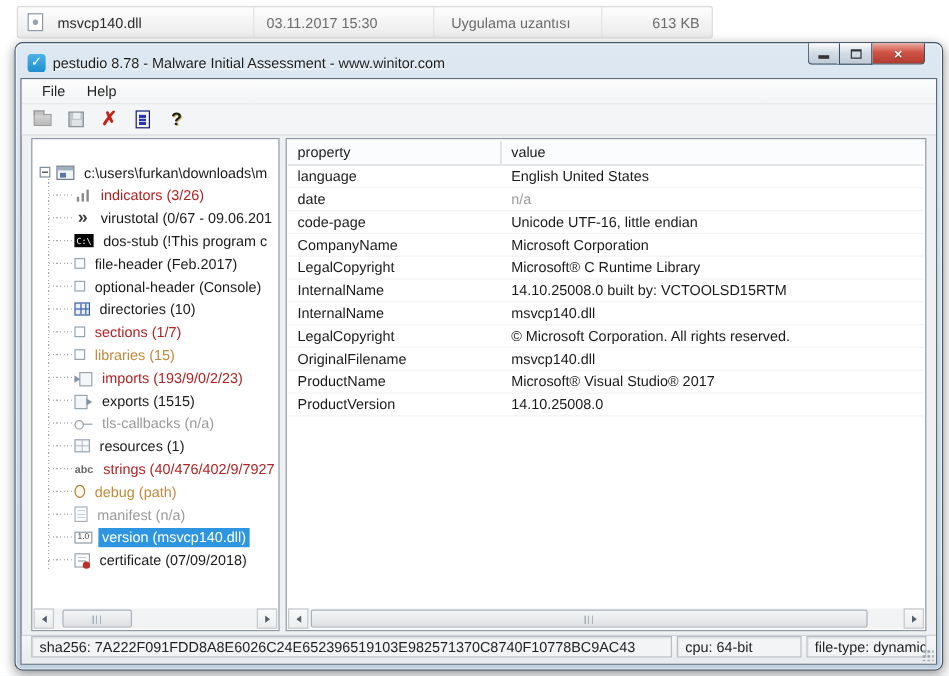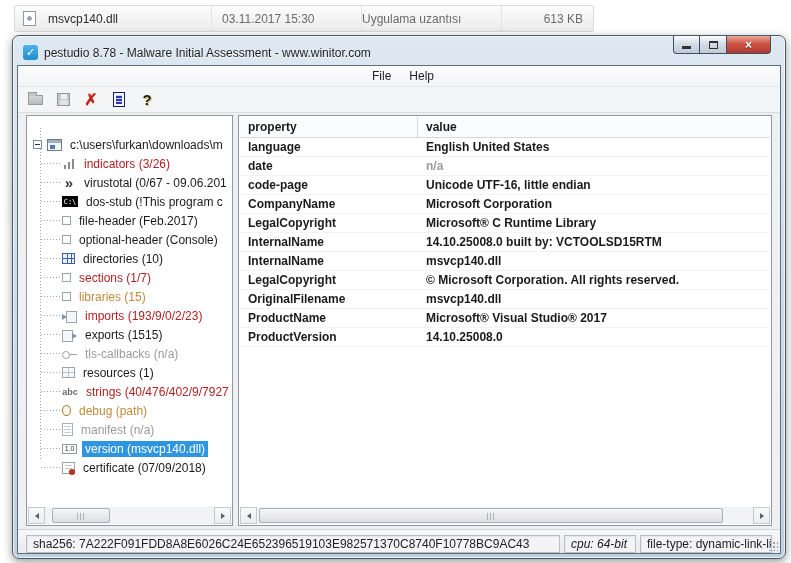--- a/index.html
+++ b/index.html
@@ -13,21 +13,21 @@
   .file-row {
     position:absolute; left:14px; top:5px; width:580px; height:27px;
     display:flex; align-items:center;
     background:linear-gradient(#fdfdfd,#ebebeb);
     border:1px solid #d9d9d9; border-radius:2px;
     color:#6b6b6b;
   }
   .file-row .fname { color:#2b2b2b; flex:1; padding-left:6px; }
   .file-row .fcol  { border-left:1px solid #e3e3e3; height:100%; display:flex; align-items:center; }
   .file-row .fdate { width:150px; padding-left:10px; }
-  .file-row .ftype { width:140px; }
+  .file-row .ftype { width:140px; padding-left:14px; }
   .file-row .fsize { width:92px; justify-content:flex-end; padding-right:10px; }
   .dll-icon { width:13px; height:15px; background:#fff; border:1px solid #8d99a5; margin:0 6px 0 8px; position:relative; flex:none; }
   .dll-icon::after { content:""; position:absolute; left:2px; top:3px; width:7px; height:7px;
     background:radial-gradient(circle at 50% 50%, #9aa4ae 2px, transparent 2.6px); }
 
   
   .window {
     position:absolute; left:12px; top:35px; width:774px; height:524px;
     border:1px solid #49586a; border-radius:7px; padding:4px;
     background:linear-gradient(#dde8f2,#bfd0e0);
@@ -49,47 +49,47 @@
     background:linear-gradient(#f0b0a4,#d披 0) ; background:linear-gradient(#eba99d,#cf5347 45%,#b03a2e);
     color:#fff; font-weight:bold; font-size:12px; text-shadow:0 1px 1px rgba(0,0,0,.5); }
   .glyph-min { width:9px; height:3px; background:#333; margin-top:6px; }
   .glyph-max { width:9px; height:8px; border:1px solid #333; border-top:2px solid #333; background:transparent; }
 
   .client {
     height:calc(100% - 25px); background:#eef0f2; border:1px solid #5f6e7d;
     display:flex; flex-direction:column; overflow:hidden;
   }
   .menubar { height:21px; background:linear-gradient(#fcfcfc,#f2f4f6); border-bottom:1px solid #e4e6e8;
-    display:flex; align-items:center; padding-left:8px;justify-content:center; }
+    display:flex; align-items:center; padding-left:8px; }
   .menu-item { padding:2px 9px; color:#222; }
   .toolbar { height:26px; background:#f4f5f6; border-bottom:1px solid #d9dbdd;
     display:flex; align-items:center; padding-left:6px; gap:6px; }
   .tb-btn { width:22px; height:22px; display:flex; align-items:center; justify-content:center; }
 
   .tb-open { width:15px; height:10px; background:linear-gradient(#d6d6d6,#b9b9b9); border:1px solid #9a9a9a; position:relative; }
   .tb-open::before { content:""; position:absolute; left:-1px; top:-4px; width:7px; height:3px;
     background:#c3c3c3; border:1px solid #9a9a9a; border-bottom:none; }
   .tb-save { width:13px; height:13px; background:#c2c7cc; border:1px solid #8f959b; position:relative; }
   .tb-save::before { content:""; position:absolute; left:3px; top:0; width:6px; height:5px; background:#eceff1; }
   .tb-save::after  { content:""; position:absolute; left:2px; bottom:0; width:8px; height:5px; background:#dfe3e6; }
   .tb-del { color:#c22418; font-size:16px; font-weight:bold; line-height:16px; }
   .tb-report { width:12px; height:15px; background:#2b35b5; border:1px solid #141c7a;
     background-image:repeating-linear-gradient(to bottom, transparent 0 2px, #cdd3f5 2px 3px);
     background-clip:content-box; padding:2px 2px; }
   .tb-help { color:#1c1c10; font-size:15px; font-weight:bold; text-shadow:1px 1px 0 #cdb86a; }
 
   .panes { flex:1; display:flex; gap:5px; padding:2px 8px 3px 8px; overflow:hidden; }
   .pane { background:#fff; border:1px solid #8e99a4; position:relative; overflow:hidden; }
   .tree-pane { width:207px; flex:none; }
-  .table-pane { flex:1;font-weight:bold; }
-
-  
-  .tree { position:absolute; inset:1px 1px 18px 1px; overflow:hidden; padding-top:18px;
+  .table-pane { flex:1; }
+
+  
+  .tree { position:absolute; inset:1px 1px 18px 1px; overflow:hidden; padding-top:2px;
     background-image:repeating-linear-gradient(to bottom, #9fa8b0 0 1px, transparent 1px 3px);
-    background-size:1px 332px; background-position:12px 11px; background-repeat:no-repeat; }
+    background-size:1px 332px; background-position:12px 11px; background-repeat:no-repeat;margin-top:15px; }
   .tree-row { height:19px; display:flex; align-items:center; white-space:nowrap; position:relative; padding-left:34px; }
   .tree-row::before { content:""; position:absolute; left:13px; top:9px; width:19px; height:1px;
     background-image:repeating-linear-gradient(to right, #9fa8b0 0 1px, transparent 1px 3px); }
   .tree-root { padding-left:2px; }
   .tree-root::before { display:none; }
   .expander { width:9px; height:9px; border:1px solid #808c96; background:#fff; flex:none;
     position:relative; margin:0 5px 0 3px; }
   .expander::after { content:""; position:absolute; left:1px; top:3px; width:5px; height:1px; background:#333; }
   .lbl { padding:1px 3px; overflow:hidden; }
   .c-red    { color:#b22222; }
@@ -157,26 +157,26 @@
   .sb-track { flex:1; position:relative; }
   .sb-thumb { position:absolute; top:1px; height:15px; border:1px solid #a9b1b9; border-radius:2px;
     background:linear-gradient(#f4f5f6,#dddfe2); }
   .sb-thumb::after { content:""; position:absolute; left:50%; top:4px; width:8px; height:7px; transform:translateX(-50%);
     background-image:repeating-linear-gradient(to right, #aab2ba 0 1px, transparent 1px 3px); }
   .thumb-left { left:7px; width:58px; }
   .thumb-wide { left:2px; width:calc(100% - 32px); }
 
   
   .statusbar { height:24px; background:linear-gradient(#f6f7f8,#e8eaed); border-top:1px solid #cfd3d7;
-    display:flex; align-items:flex-end; gap:4px; padding:0 8px 0 8px; position:relative; }
+    display:flex; align-items:flex-start; gap:4px; padding:0 8px 0 8px; position:relative; }
   .st-box { height:18px; background:#f3f4f5; border:1px solid #b9bec4;
     box-shadow:inset 1px 1px 1px rgba(0,0,0,.06); display:flex; align-items:center; padding:0 6px;
     white-space:nowrap; overflow:hidden; color:#222; }
   .st-sha { width:534px; flex:none; }
-  .st-cpu { width:72px; flex:none;font-style:italic; }
+  .st-cpu { width:104px; flex:none; }
   .st-type { flex:1; }
   .resize-grip { position:absolute; right:2px; bottom:2px; width:10px; height:10px;
     background-image:radial-gradient(#9aa4ae 1px, transparent 1.4px); background-size:4px 4px; }
 </style>
 </head>
 <body>
 
 <div class="file-row">
   <span class="dll-icon"></span>
   <span class="fname">msvcp140.dll</span>

